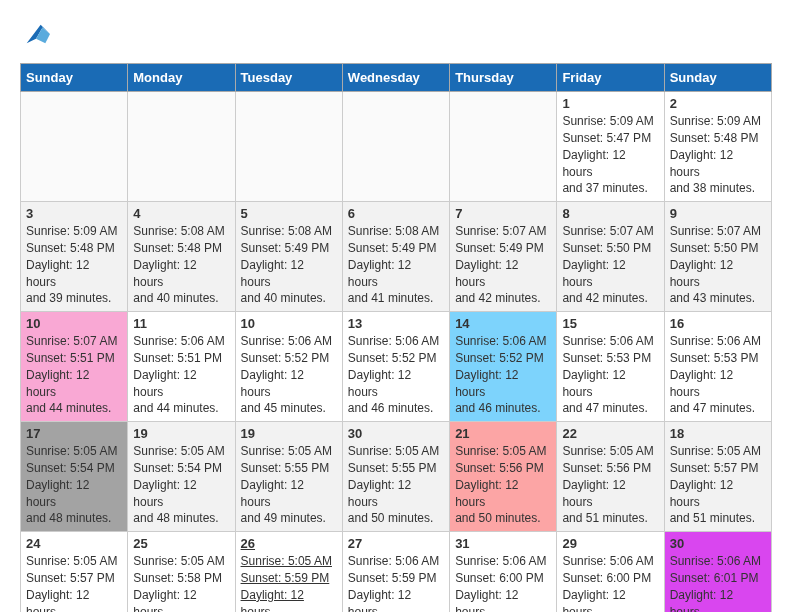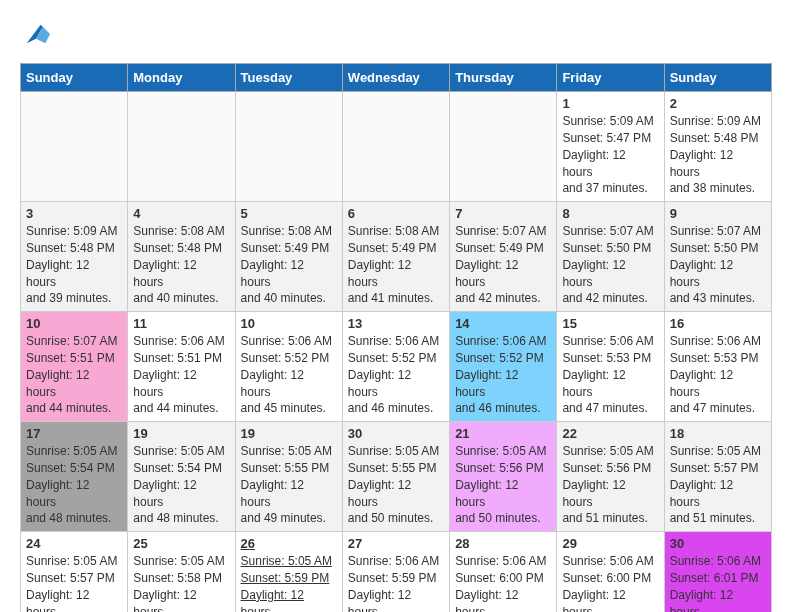--- a/index.html
+++ b/index.html
@@ -271,21 +271,21 @@
 Daylight: 12 hours
 and 49 minutes.</div>
         </td>
         <td style="background-color: rgb(242, 242, 242);">
           <div class="day-num">30</div>
           <div class="day-info" style="white-space: pre-line;">Sunrise: 5:05 AM
 Sunset: 5:55 PM
 Daylight: 12 hours
 and 50 minutes.</div>
         </td>
-        <td style="background-color: #f0abfc;">
+        <td style="background-color: #fca5a5;">
           <div class="day-num">21</div>
           <div class="day-info" style="white-space: pre-line;">Sunrise: 5:05 AM
 Sunset: 5:56 PM
 Daylight: 12 hours
 and 50 minutes.</div>
         </td>
         <td style="background-color: rgb(242, 242, 242);">
           <div class="day-num">22</div>
           <div class="day-info" style="white-space: pre-line;">Sunrise: 5:05 AM
 Sunset: 5:56 PM
@@ -323,21 +323,21 @@
 and 53 minutes.</div>
         </td>
         <td style="background-color: rgb(255, 255, 255);">
           <div class="day-num">27</div>
           <div class="day-info" style="white-space: pre-line;">Sunrise: 5:06 AM
 Sunset: 5:59 PM
 Daylight: 12 hours
 and 53 minutes.</div>
         </td>
         <td style="background-color: rgb(255, 255, 255);">
-          <div class="day-num">28</div>
+          <div class="day-num">31</div>
           <div class="day-info" style="white-space: pre-line;">Sunrise: 5:06 AM
 Sunset: 6:00 PM
 Daylight: 12 hours
 and 53 minutes.</div>
         </td>
         <td style="background-color: rgb(255, 255, 255);">
           <div class="day-num">29</div>
           <div class="day-info" style="white-space: pre-line;">Sunrise: 5:06 AM
 Sunset: 6:00 PM
 Daylight: 12 hours

